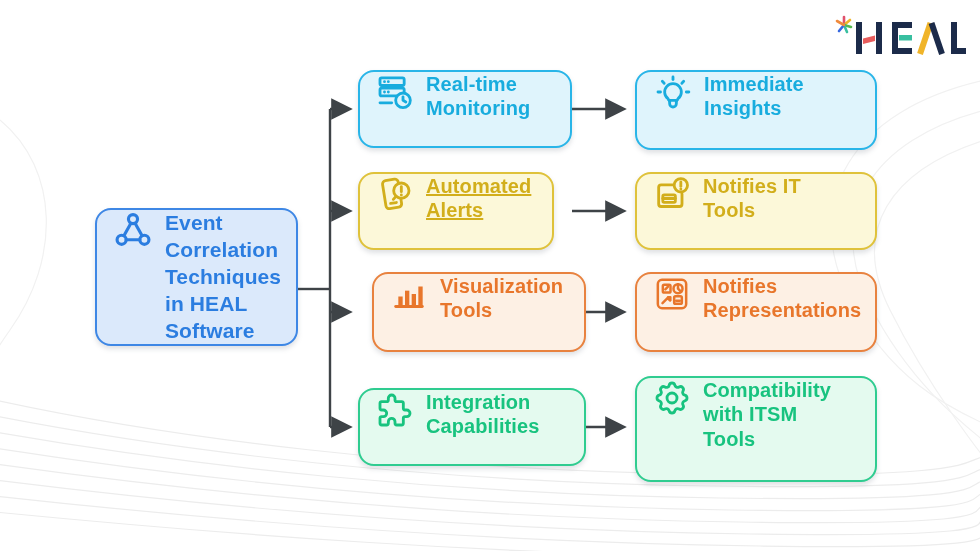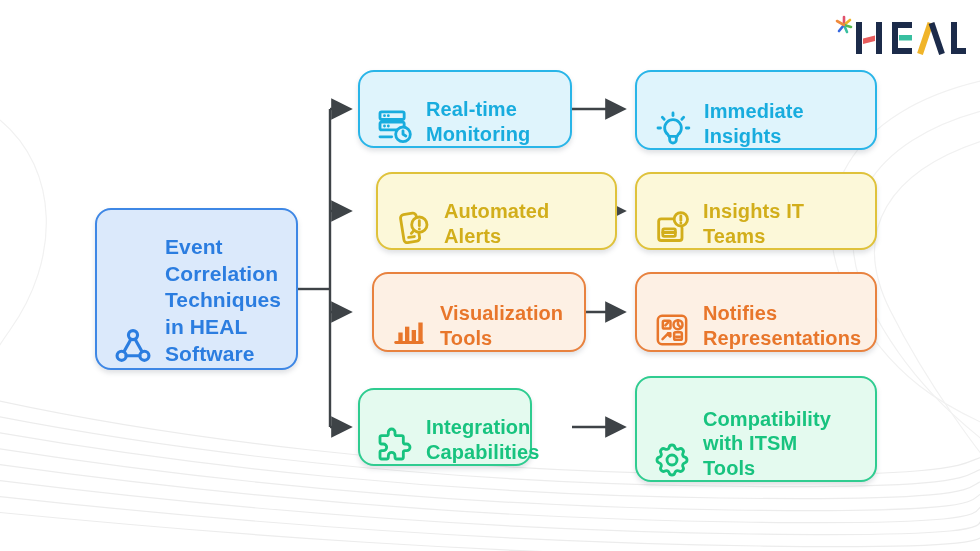--- a/index.html
+++ b/index.html
@@ -3,21 +3,21 @@
 <meta charset="utf-8">
 <style>
   html,body{margin:0;padding:0;background:#ffffff;}
   .canvas{
     position:relative;width:980px;height:551px;overflow:hidden;
     background:#ffffff;font-family:"Liberation Sans",sans-serif;
   }
   .bg-waves{position:absolute;inset:0;pointer-events:none;}
   .connectors{position:absolute;inset:0;pointer-events:none;}
   .node{
-    position:absolute;display:flex;align-items:flex-end;gap:11px;
+    position:absolute;display:flex;align-items:flex-start;gap:11px;
     padding:0 10px 0 15px;border-radius:16px;box-sizing:border-box;
     border:2.5px solid var(--bd);background:var(--bg);color:var(--tx);
     box-shadow:0 3px 5px rgba(110,120,130,.22);
   }
   .node .icon{flex:0 0 auto;display:flex;align-items:center;justify-content:center;}
   .node .icon svg{display:block;}
   .node .label{font-weight:bold;font-size:20px;line-height:1.22;letter-spacing:.1px;}
   #node-root .label{font-size:21px;line-height:1.28;}
   .logo{position:absolute;top:12px;right:10px;}
 </style>
@@ -93,21 +93,21 @@
       <path d="M330,211 H348" marker-end="url(#ah)"></path>
       <path d="M330,312 H348" marker-end="url(#ah)"></path>
       <path d="M330,427 H348" marker-end="url(#ah)"></path>
       <path d="M572,109 H622" marker-end="url(#ah)"></path>
       <path d="M572,211 H622" marker-end="url(#ah)"></path>
       <path d="M572,312 H622" marker-end="url(#ah)"></path>
       <path d="M572,427 H622" marker-end="url(#ah)"></path>
     </g>
   </svg>
 
-  <div class="node" id="node-root" style="left: 95px; top: 208px; width: 203px; height: 162px; --bd: #3E87E5; --bg: #DBE9FB; --tx: #2B7DE0;">
+  <div class="node" id="node-root" style="left: 95px; top: 208px; width: 203px; height: 138px; --bd: #3E87E5; --bg: #DBE9FB; --tx: #2B7DE0;">
     <span class="icon">
       <svg width="42" height="42" viewBox="0 0 24 24" stroke="currentColor" stroke-width="1.8" stroke-linecap="round" stroke-linejoin="round" fill="none">
         <circle cx="12" cy="5.2" r="2.6"></circle>
           <circle cx="5.5" cy="17" r="2.6"></circle>
           <circle cx="18.5" cy="17" r="2.6"></circle>
         <line x1="10.8" y1="7.6" x2="6.8" y2="14.7"></line>
           <line x1="13.2" y1="7.6" x2="17.2" y2="14.7"></line>
           <line x1="8.1" y1="17" x2="15.9" y2="17"></line>
       </svg>
     </span>
@@ -136,21 +136,21 @@
           <path d="M20,12 h1.5"></path>
         <path d="M5.6,5.6 l1.1,1.1"></path>
           <path d="M18.4,5.6 l-1.1,1.1"></path>
         <path d="M9,16 a5,5 0 1 1 6,0 a3.5,3.5 0 0 0 -1,3 a2,2 0 0 1 -4,0 a3.5,3.5 0 0 0 -1,-3"></path>
         <path d="M9.7,17 h4.6"></path>
       </svg>
     </span>
     <div class="label" style="width:120px;">Immediate Insights</div>
   </div>
 
-  <div class="node" style="left: 376px; top: 172px; width: 241px; height: 78px; --bd: #DFC23B; --bg: #FCF8D9; --tx: #D2AE1B;">
+  <div class="node" style="left: 358px; top: 172px; width: 196px; height: 78px; text-decoration: underline; --bd: #DFC23B; --bg: #FCF8D9; --tx: #D2AE1B;">
     <span class="icon">
       <svg width="40" height="40" viewBox="0 0 24 24" stroke="currentColor" stroke-width="1.7" stroke-linecap="round" stroke-linejoin="round" fill="none">
         <g transform="rotate(-9 10 12)">
           <rect x="5.5" y="3.5" width="9.5" height="17" rx="2"></rect>
           <path d="M8.5,17.5 h3.5"></path>
         </g>
         <circle cx="15.8" cy="10" r="4.6" fill="var(--bg)"></circle>
         <path d="M12.6,13.4 l-1.6,1.8"></path>
         <path d="M15.8,7.6 v3"></path>
           <path d="M15.8,12.6 h.01"></path>
@@ -163,21 +163,21 @@
     <span class="icon">
       <svg width="40" height="40" viewBox="0 0 24 24" stroke="currentColor" stroke-width="1.7" stroke-linecap="round" stroke-linejoin="round" fill="none">
         <path d="M13.5,6.5 h-8 a1.5,1.5 0 0 0 -1.5,1.5 v10 a1.5,1.5 0 0 0 1.5,1.5 h11 a1.5,1.5 0 0 0 1.5,-1.5 v-6"></path>
         <rect x="6.5" y="12.5" width="7.5" height="4.5" rx="0.8"></rect>
         <path d="M6.5,14.7 h7.5"></path>
         <circle cx="17.3" cy="6.8" r="4" fill="var(--bg)"></circle>
         <path d="M17.3,4.8 v2.6"></path>
           <path d="M17.3,9 h.01"></path>
       </svg>
     </span>
-    <div class="label" style="width:116px;">Insights IT Teams</div>
+    <div class="label" style="width:116px;">Notifies IT Tools</div>
   </div>
 
   <div class="node" style="left: 372px; top: 272px; width: 214px; height: 80px; --bd: #E8823F; --bg: #FDF0E4; --tx: #E8762B;">
     <span class="icon">
       <svg width="40" height="40" viewBox="0 0 24 24" stroke="currentColor" stroke-width="1.7" stroke-linecap="round" stroke-linejoin="round" fill="none">
         <path d="M4,19.5 h16"></path>
         <rect x="5.6" y="13.5" width="2.6" height="6" fill="currentColor" stroke="none"></rect>
         <rect x="9.6" y="10" width="2.6" height="9.5" fill="currentColor" stroke="none"></rect>
         <rect x="13.6" y="12" width="2.6" height="7.5" fill="currentColor" stroke="none"></rect>
         <rect x="17.6" y="7.5" width="2.6" height="12" fill="currentColor" stroke="none"></rect>
@@ -196,21 +196,21 @@
           <path d="M15.6,6.1 v2.7 l1.9,1.9"></path>
         <path d="M6.3,17.5 l3,-3 l1.6,1.4"></path>
           <path d="M9.6,14 h1.4 v1.4"></path>
         <rect x="13.3" y="13.3" width="4.6" height="4.6" rx="0.8"></rect>
           <path d="M14.5,16 h2.2"></path>
       </svg>
     </span>
     <div class="label" style="width:170px;">Notifies Representations</div>
   </div>
 
-  <div class="node" style="left: 358px; top: 388px; width: 174px; height: 78px; --bd: #2FCC90; --bg: #E4FAEF; --tx: #18C37F;">
+  <div class="node" style="left: 358px; top: 388px; width: 228px; height: 78px; --bd: #2FCC90; --bg: #E4FAEF; --tx: #18C37F;">
     <span class="icon">
       <svg width="40" height="40" viewBox="0 0 24 24" stroke="currentColor" stroke-width="1.7" stroke-linecap="round" stroke-linejoin="round" fill="none">
         <path d="M4 7h3a1 1 0 0 0 1 -1v-1a2 2 0 0 1 4 0v1a1 1 0 0 0 1 1h3a1 1 0 0 1 1 1v3a1 1 0 0 0 1 1h1a2 2 0 0 1 0 4h-1a1 1 0 0 0 -1 1v3a1 1 0 0 1 -1 1h-3a1 1 0 0 1 -1 -1v-1a2 2 0 0 0 -4 0v1a1 1 0 0 1 -1 1h-3a1 1 0 0 1 -1 -1v-3a1 1 0 0 1 1 -1h1a2 2 0 0 0 0 -4h-1a1 1 0 0 1 -1 -1v-3a1 1 0 0 1 1 -1z"></path>
       </svg>
     </span>
     <div class="label" style="width:124px;">Integration Capabilities</div>
   </div>
 
   <div class="node" style="left: 635px; top: 376px; width: 242px; height: 106px; --bd: #2FCC90; --bg: #E4FAEF; --tx: #18C37F;">
     <span class="icon">

